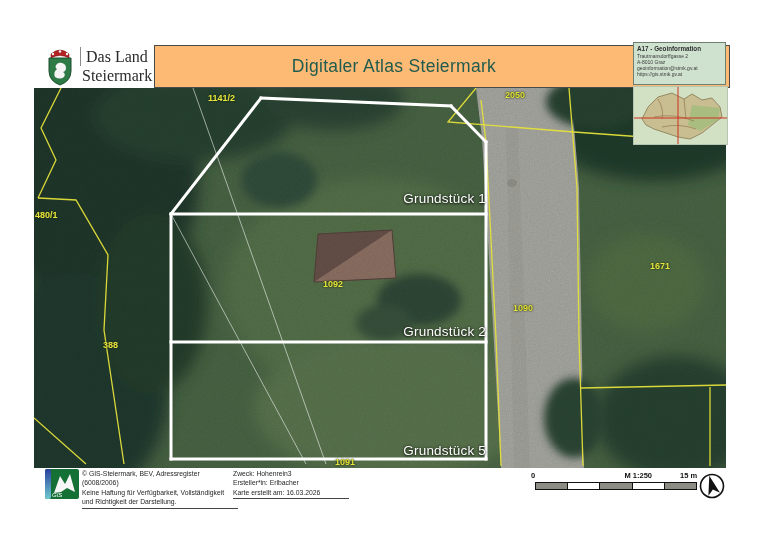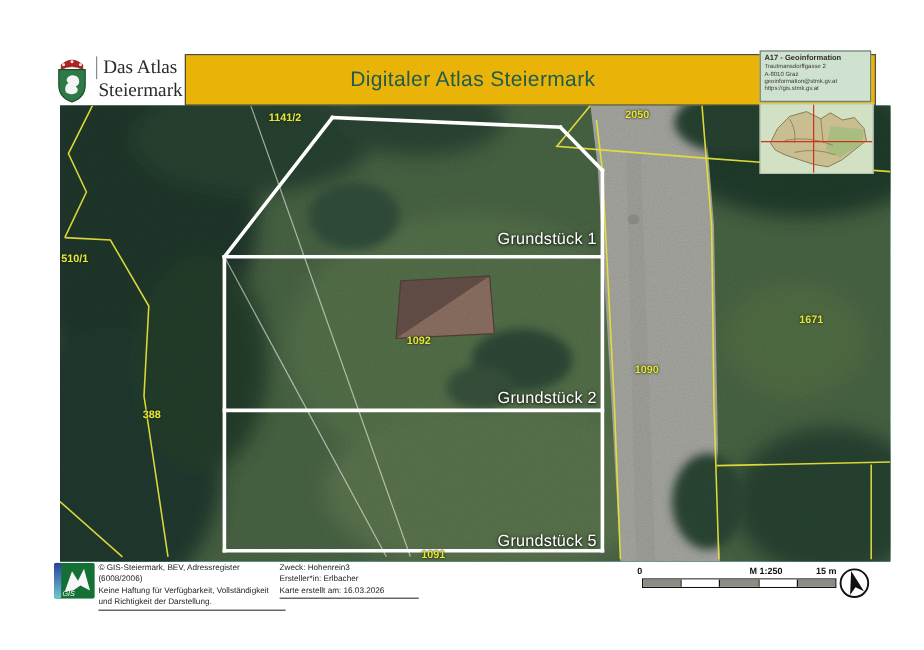--- a/index.html
+++ b/index.html
@@ -3,34 +3,34 @@
 <meta charset="utf-8">
 <style>
   html,body{margin:0;padding:0;background:#ffffff;}
   body{width:770px;height:542px;position:relative;font-family:"Liberation Sans",sans-serif;overflow:hidden;}
 
   
   .brand{position:absolute;left:45px;top:47px;height:40px;display:flex;align-items:flex-start;}
   .brand-text{margin-left:5px;font-family:"Liberation Serif",serif;color:#2b2b2b;line-height:19px;font-size:16px;}
   .brand-text .l1{border-left:1px solid #8a8a8a;padding-left:5px;}
   .brand-text .l2{padding-left:2px;}
-  .title-box{position:absolute;left:154px;top:45px;width:576px;height:43px;background:#eab308;border:1px solid #4a4a4a;box-sizing:border-box;}
+  .title-box{position:absolute;left:154px;top:45px;width:576px;height:43px;background:#fdba74;border:1px solid #4a4a4a;box-sizing:border-box;}
   .title-text{position:absolute;left:0;top:0;width:478px;height:41px;line-height:41px;text-align:center;font-size:17.5px;color:#1f5b4e;letter-spacing:.3px;}
 
   
   .info-box{position:absolute;left:633px;top:42px;width:93px;height:43px;background:#cfe2d0;border:1px solid #6f7f6f;box-sizing:border-box;padding:2px 3px;z-index:6;}
   .info-box .dept{font-size:6.3px;font-weight:bold;color:#2e2e2e;line-height:7.5px;}
   .info-box .ln{font-size:5px;color:#3a3a3a;line-height:6.2px;}
   .overview{position:absolute;left:633px;top:86px;width:93px;height:57px;border:1px solid #b8c4b2;background:#d2e0c4;z-index:6;}
 
   
-  .map{position:absolute;left:50px;top:88px;width:692px;height:380px;background:#0f766e;}
+  .map{position:absolute;left:34px;top:88px;width:692px;height:380px;background:#a21caf;}
   .map svg{position:absolute;left:0;top:0;}
   .plabel{position:absolute;font-size:9px;font-weight:bold;color:#e8e53c;text-shadow:0 0 2px rgba(25,40,20,.95),0 0 1px rgba(25,40,20,.9);white-space:nowrap;z-index:4;}
-  .glabel{position:absolute;width:92px;text-align:center;font-size:13.5px;color:#ffffff;text-shadow:0 0 3px rgba(0,0,0,.75),0 1px 2px rgba(0,0,0,.6);white-space:nowrap;z-index:4;letter-spacing:.2px;}
+  .glabel{position:absolute;width:92px;text-align:right;font-size:13.5px;color:#ffffff;text-shadow:0 0 3px rgba(0,0,0,.75),0 1px 2px rgba(0,0,0,.6);white-space:nowrap;z-index:4;letter-spacing:.2px;}
 
   
   .f-logo{position:absolute;left:45px;top:469px;width:34px;height:30px;}
   .f-copy{position:absolute;left:82px;top:469px;width:156px;font-size:6.8px;color:#1f1f1f;line-height:9.4px;border-bottom:1px solid #444;padding-bottom:1px;}
   .f-meta{position:absolute;left:233px;top:469px;width:116px;font-size:6.8px;color:#1f1f1f;line-height:9.4px;border-bottom:1px solid #444;padding-bottom:1px;}
   .scale-zero{position:absolute;left:531px;top:471px;font-size:7.5px;font-weight:bold;color:#111;}
   .scale-mid{position:absolute;left:572px;top:471px;width:80px;text-align:right;font-size:7.5px;font-weight:bold;color:#111;}
   .scale-max{position:absolute;left:680px;top:471px;font-size:7.5px;font-weight:bold;color:#111;}
   .scalebar{position:absolute;left:535px;top:482px;width:160px;height:6px;border:1px solid #111;display:flex;}
   .scalebar .seg{flex:1;height:100%;}
@@ -46,21 +46,21 @@
     <svg width="30" height="40" viewBox="0 0 30 40">
       <path d="M6,7 Q15,-1 24,7 L24,11 Q15,6 6,11 Z" fill="#b22222" stroke="#7a1515" stroke-width="0.5"></path>
       <circle cx="8" cy="7" r="1.2" fill="#f3f3f3"></circle>
         <circle cx="15" cy="4.5" r="1.2" fill="#f3f3f3"></circle>
         <circle cx="22" cy="7" r="1.2" fill="#f3f3f3"></circle>
       <path d="M4,11 h22 v13 q0,10 -11,14 q-11,-4 -11,-14 Z" fill="#2d7a47" stroke="#1c4f2e" stroke-width="1"></path>
       <path d="M10,30 q-2,-5 2,-8 q-3,-2 0,-5 q2,-2 5,-1 q4,1 4,5 q0,3 -3,4 q3,2 1,5 q-4,3 -9,0 Z" fill="#f5f5f5"></path>
     </svg>
   </span>
   <div class="brand-text">
-    <div class="l1">Das Atlas</div>
+    <div class="l1">Das Land</div>
     <div class="l2">Steiermark</div>
   </div>
 </div>
 
 <div class="title-box">
   <div class="title-text">Digitaler Atlas Steiermark</div>
 </div>
 
 <div class="info-box">
   <div class="dept">A17 - Geoinformation</div>
@@ -153,21 +153,21 @@
       <line x1="452" y1="54" x2="452" y2="371"></line>
       <line x1="137" y1="126" x2="137" y2="371"></line>
       <line x1="137" y1="126" x2="452" y2="126"></line>
       <line x1="137" y1="254" x2="452" y2="254"></line>
       <line x1="137" y1="371" x2="452" y2="371"></line>
     </g>
   </svg>
 
   <div class="plabel" style="left:174px;top:5px">1141/2</div>
   <div class="plabel" style="left:471px;top:2px">2050</div>
-  <div class="plabel" style="left:1px;top:122px">510/1</div>
+  <div class="plabel" style="left:1px;top:122px">480/1</div>
   <div class="plabel" style="left:69px;top:252px">388</div>
   <div class="plabel" style="left:289px;top:191px">1092</div>
   <div class="plabel" style="left:479px;top:215px">1090</div>
   <div class="plabel" style="left:616px;top:173px">1671</div>
   <div class="plabel" style="left:301px;top:369px">1091</div>
 
   <div class="glabel" style="left:360px;top:103px">Grundstück 1</div>
   <div class="glabel" style="left:360px;top:236px">Grundstück 2</div>
   <div class="glabel" style="left:360px;top:355px">Grundstück 5</div>
 </div>

